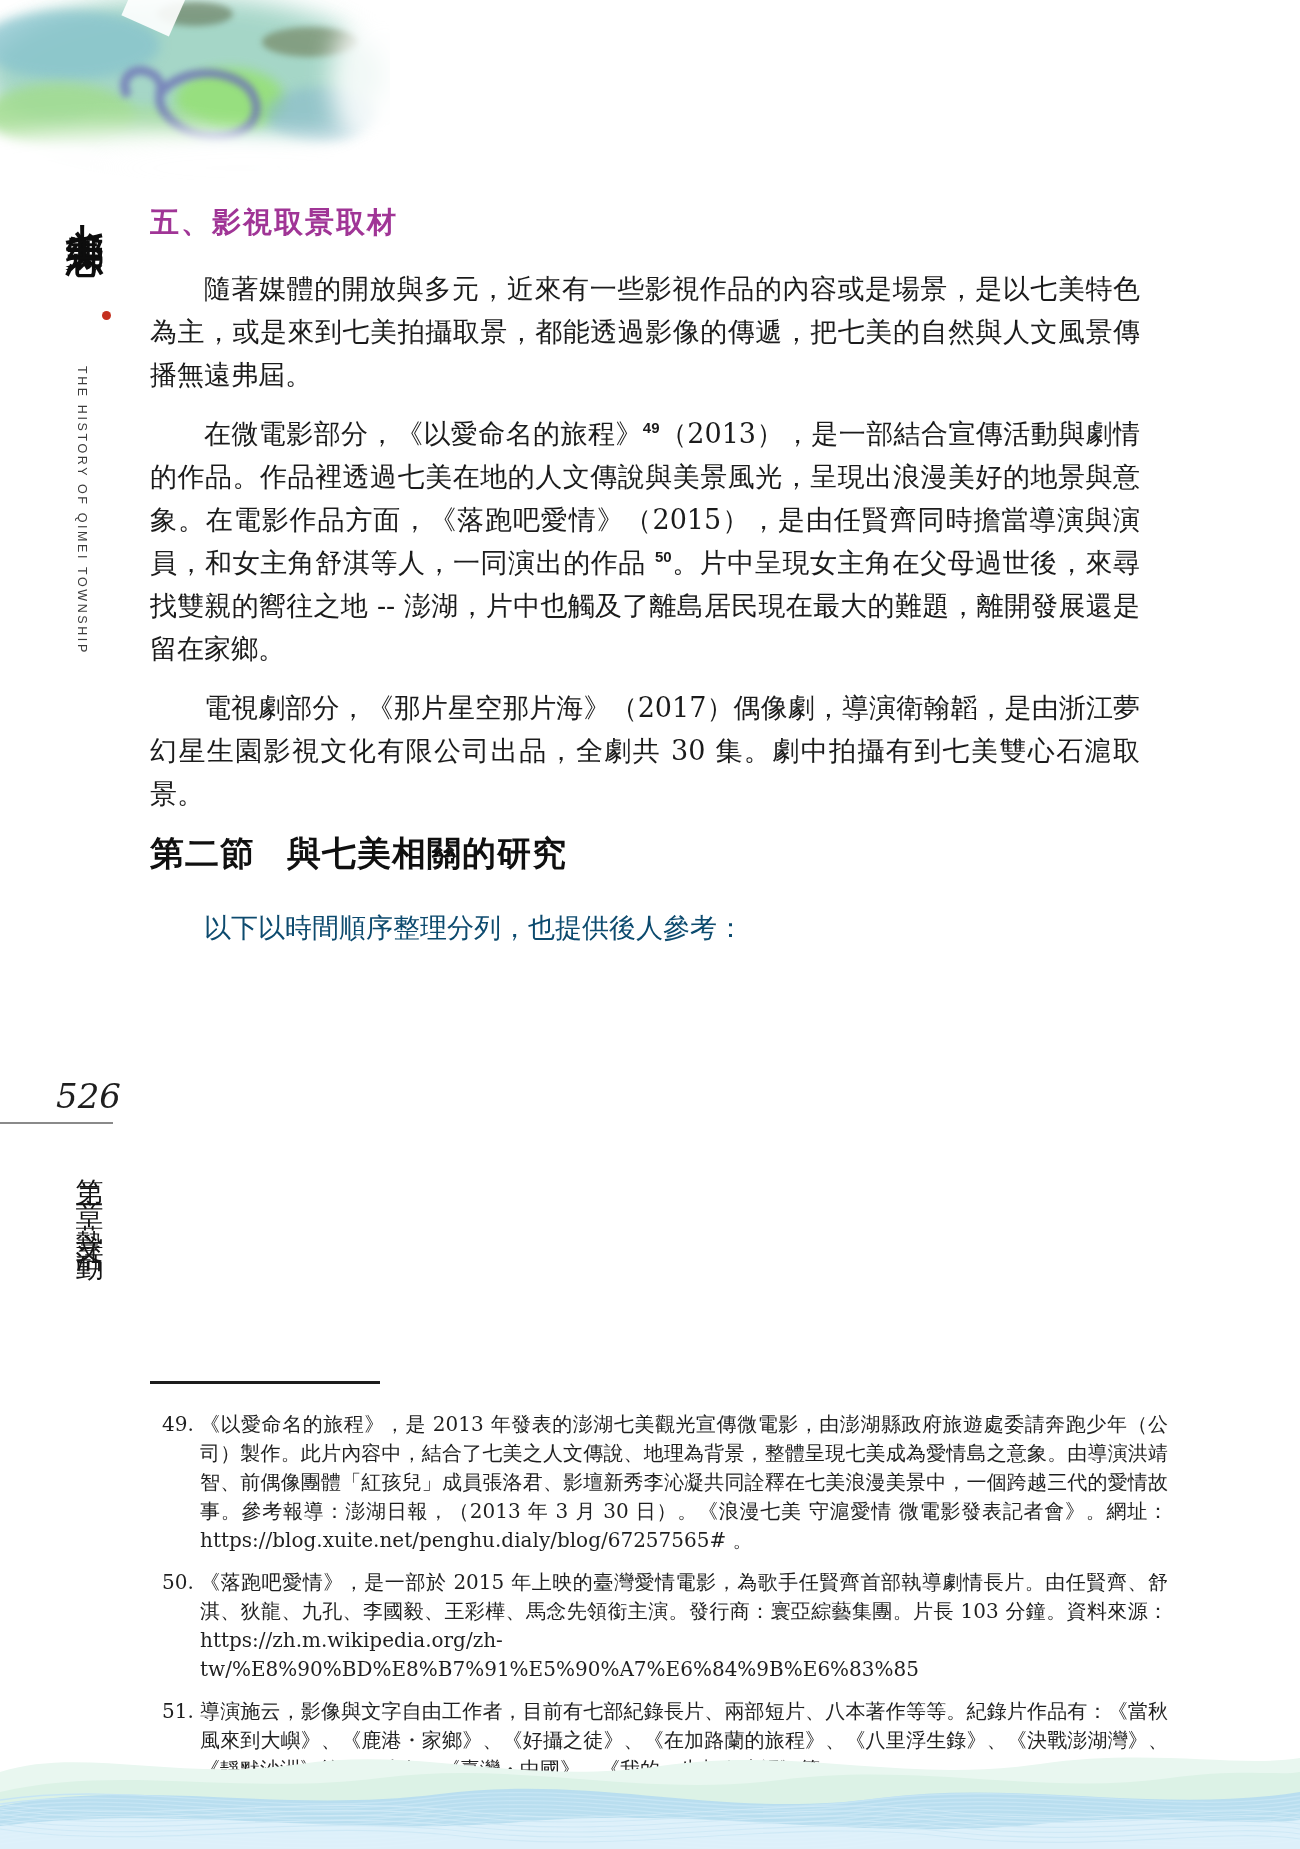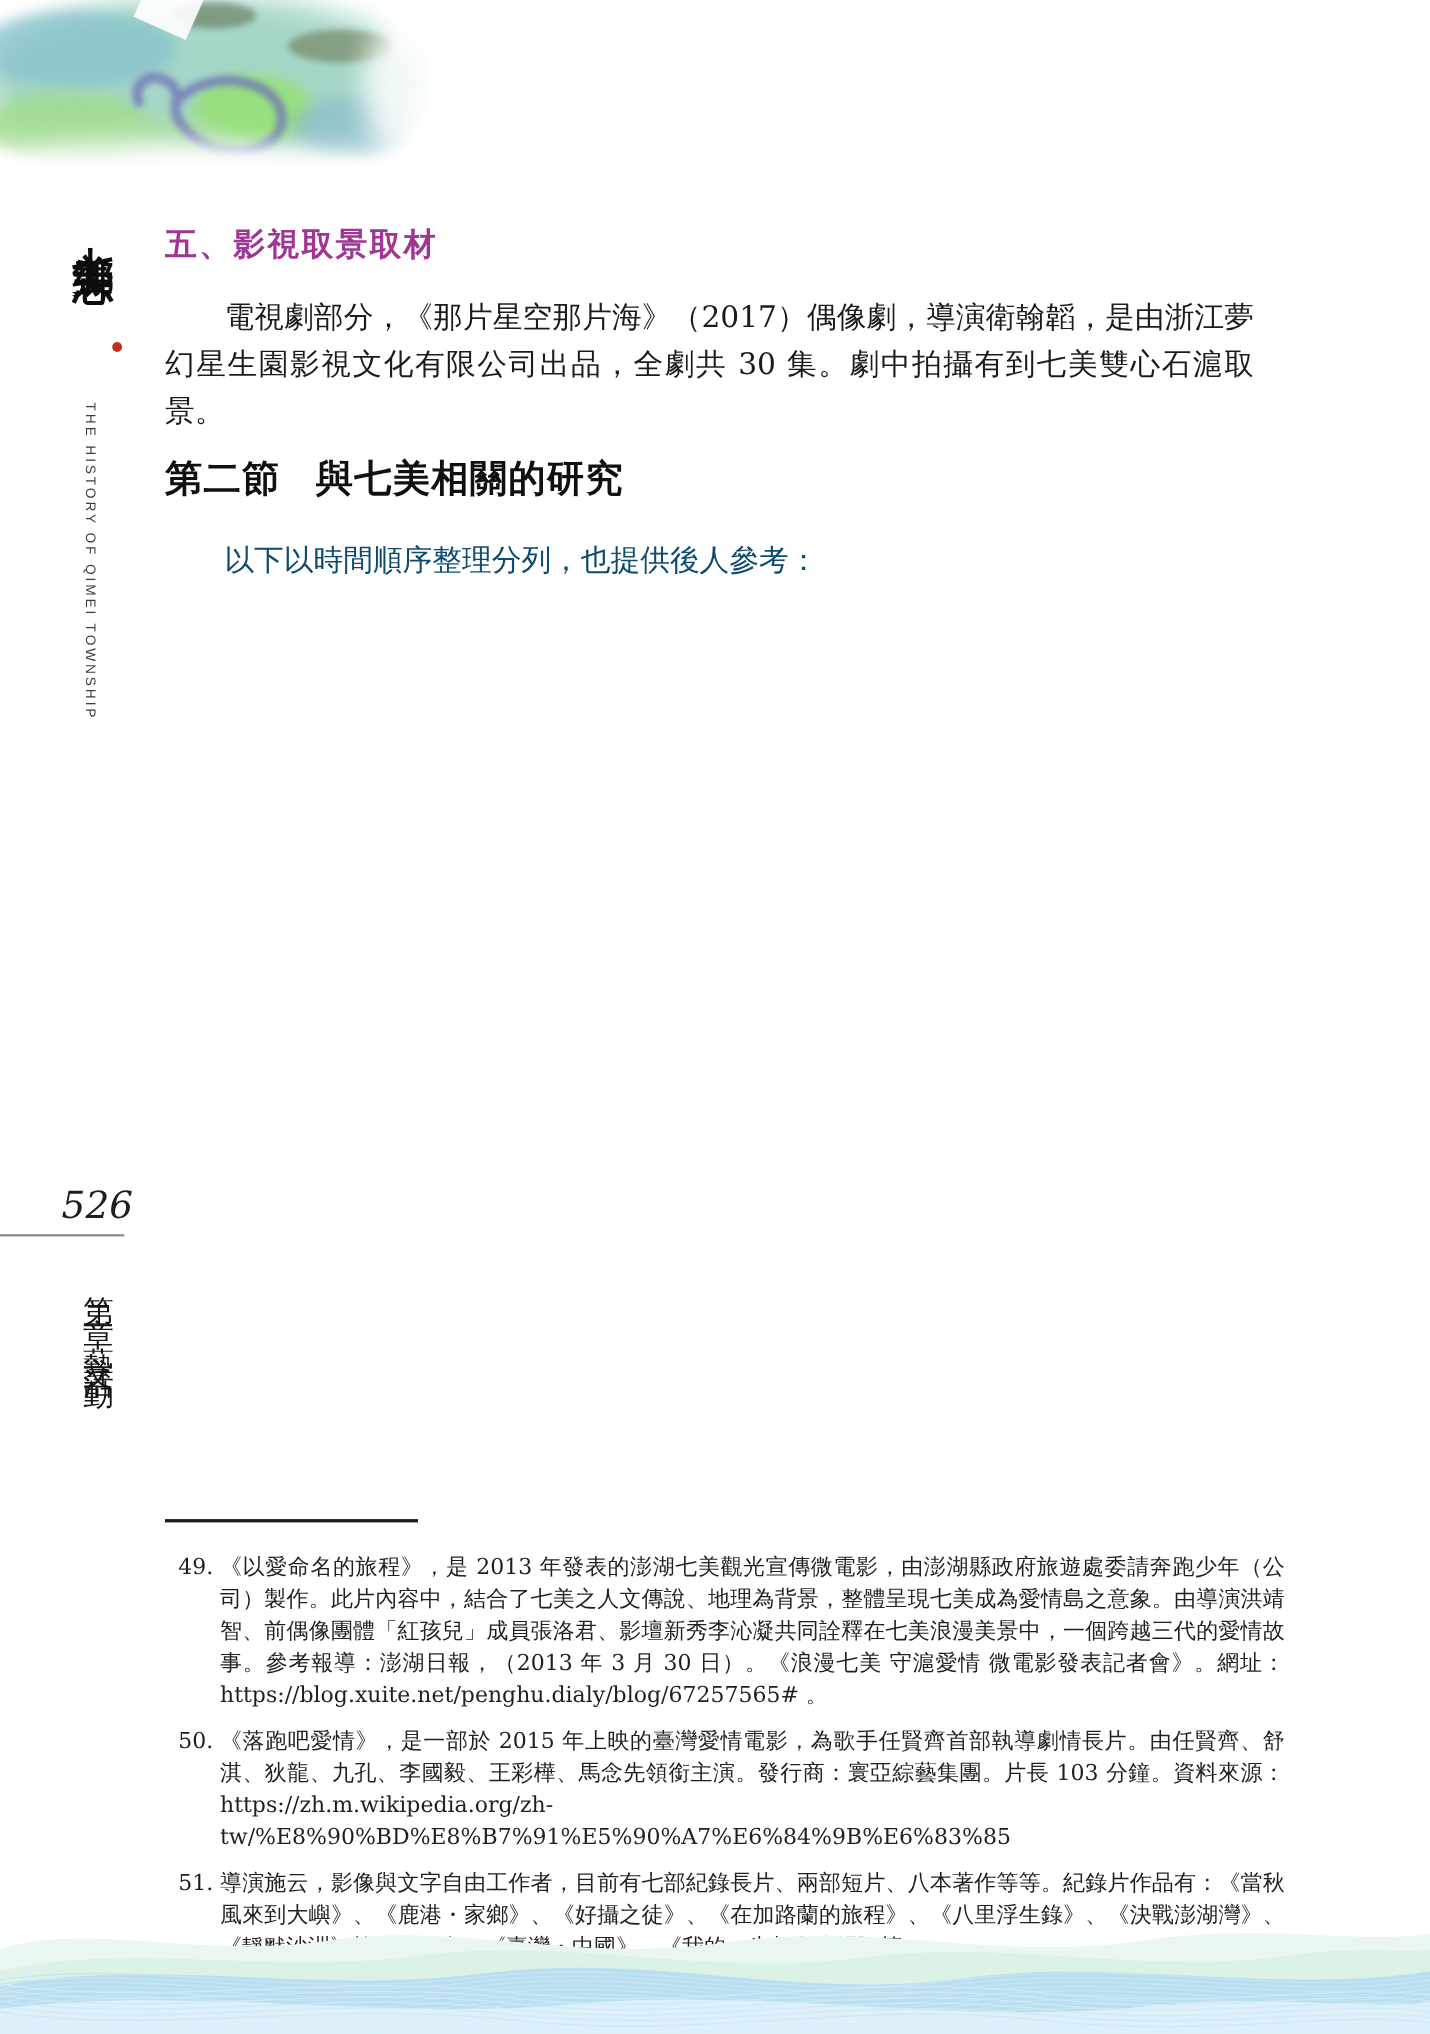--- a/index.html
+++ b/index.html
@@ -112,20 +112,22 @@
   <div class="page-num">526</div>
   <div class="page-rule"></div>
   <div class="chapter-label">
     <span>第二章</span><span class="gap"></span><span>藝文活動</span>
   </div>
 
   <div class="main">
     <h3 class="sub-heading">五、影視取景取材</h3>
 
     <div>
+        <p class="body-para">隨著媒體的開放與多元，近來有一些影視作品的內容或是場景，是以七美特色為主，或是來到七美拍攝取景，都能透過影像的傳遞，把七美的自然與人文風景傳播無遠弗屆。</p>
+        <p class="body-para">在微電影部分，《以愛命名的旅程》<sup>49</sup>（2013），是一部結合宣傳活動與劇情的作品。作品裡透過七美在地的人文傳說與美景風光，呈現出浪漫美好的地景與意象。在電影作品方面，《落跑吧愛情》（2015），是由任賢齊同時擔當導演與演員，和女主角舒淇等人，一同演出的作品 <sup>50</sup>。片中呈現女主角在父母過世後，來尋找雙親的嚮往之地 -- 澎湖，片中也觸及了離島居民現在最大的難題，離開發展還是留在家鄉。</p>
         <p class="body-para">電視劇部分，《那片星空那片海》（2017）偶像劇，導演衛翰韜，是由浙江夢幻星生園影視文化有限公司出品，全劇共 30 集。劇中拍攝有到七美雙心石滬取景。</p>
       </div>
 
     <h2 class="section-heading">
       <span class="sec-num">第二節</span><span>與七美相關的研究</span>
     </h2>
 
 
     <p class="closing-line">以下以時間順序整理分列，也提供後人參考：</p>
   </div>

